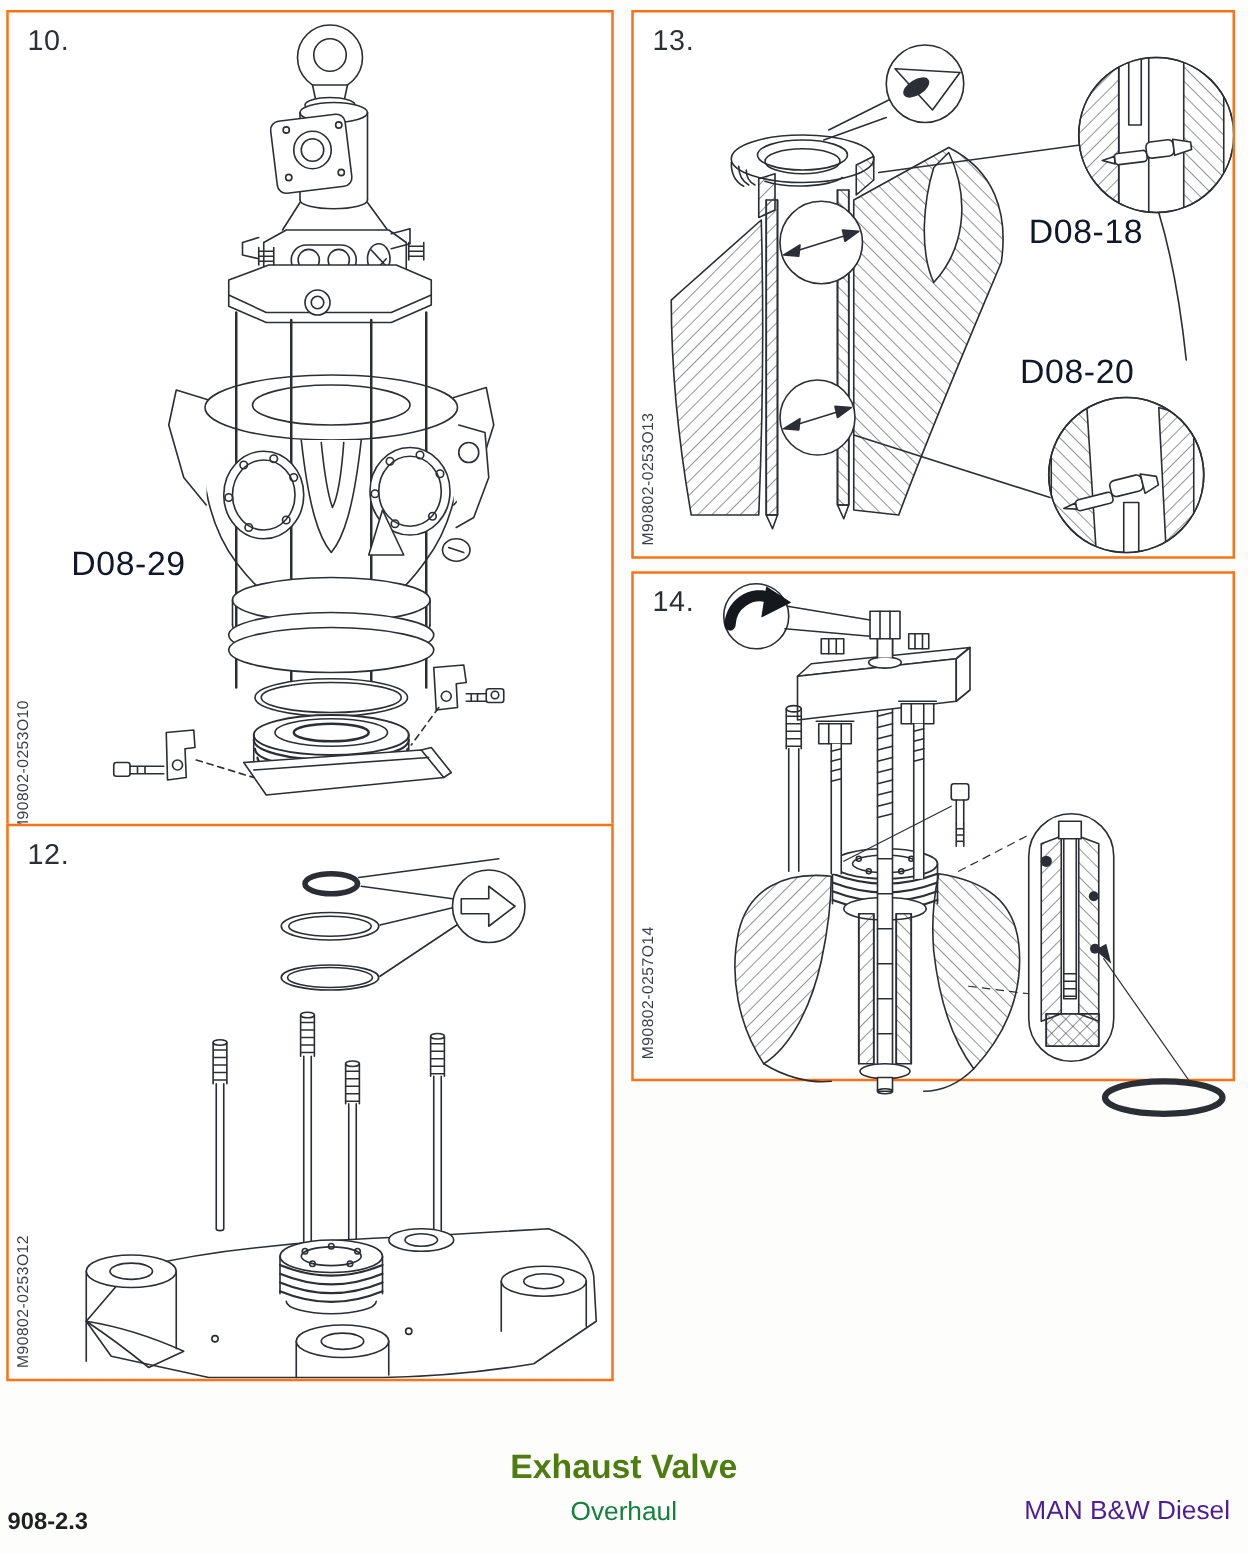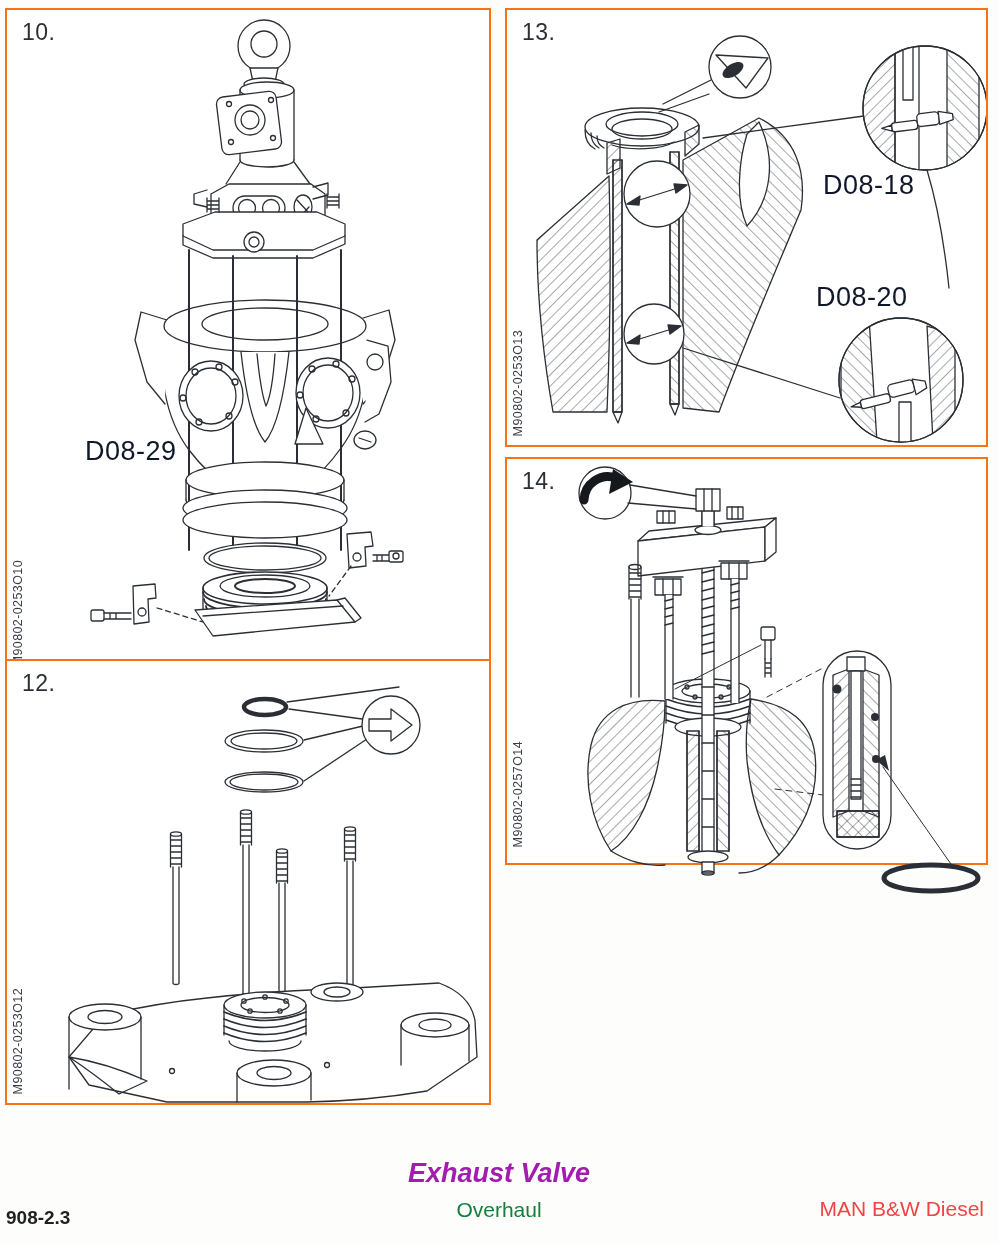--- a/index.html
+++ b/index.html
@@ -9,32 +9,32 @@
     overflow:hidden;
   }
   .panel{position:absolute;background:#fff;border:2px solid #f97316;box-sizing:border-box;}
   #panel10{left:5px;top:8px;width:486px;height:669px;}
   #panel12{left:5px;top:659px;width:486px;height:446px;}
   #panel13{left:505px;top:8px;width:483px;height:439px;}
   #panel14{left:505px;top:457px;width:483px;height:408px;}
   .panel svg{position:absolute;left:0;top:0;}
   .panel-number{position:absolute;top:9px;left:15px;font-size:23px;color:#2c3036;letter-spacing:.5px;}
   .part-label{position:absolute;font-size:27px;color:#0f172a;letter-spacing:.5px;white-space:nowrap;}
-  #label-d0829{left:50px;top:426px;margin-left:28px;}
+  #label-d0829{left:50px;top:426px;}
   #label-d0818{left:316px;top:160px;}
   #label-d0819{left:309px;top:272px;}
   .fig-id{
     position:absolute;left:4px;writing-mode:vertical-rl;transform:rotate(180deg);
     font-size:12.5px;color:#3a3e46;letter-spacing:.4px;white-space:nowrap;
   }
   #figid10{bottom:9px;} #figid12{bottom:9px;} #figid13{bottom:9px;} #figid14{bottom:16px;}
   .footer-section{position:absolute;left:6px;top:1169px;font-size:19px;font-weight:bold;color:#1e2022;margin-top:38px;}
-  .footer-title{position:absolute;left:0;right:0;top:1158px;text-align:center;font-size:27px;font-weight:bold;color:#a21caf;font-style:italic;}
+  .footer-title{position:absolute;left:0;right:0;top:1158px;text-align:center;font-size:27px;font-weight:bold;color:#4d7c0f;}
   .footer-subtitle{position:absolute;left:0;right:0;top:1198px;text-align:center;font-size:21px;color:#15803d;}
-  .footer-company{position:absolute;right:14px;top:1197px;font-size:21px;color:#ef4444;}
+  .footer-company{position:absolute;right:14px;top:1197px;font-size:21px;color:#4c1d95;}
 </style>
 </head>
 <body>
 
 <div class="panel" id="panel10">
   <svg width="482" height="665" viewBox="0 0 482 665">
     <g fill="none" stroke="#2b2f35" stroke-width="1.3" stroke-linecap="round" stroke-linejoin="round">
 
       <g>
         <circle cx="257" cy="36" r="26" fill="#fff"></circle>

